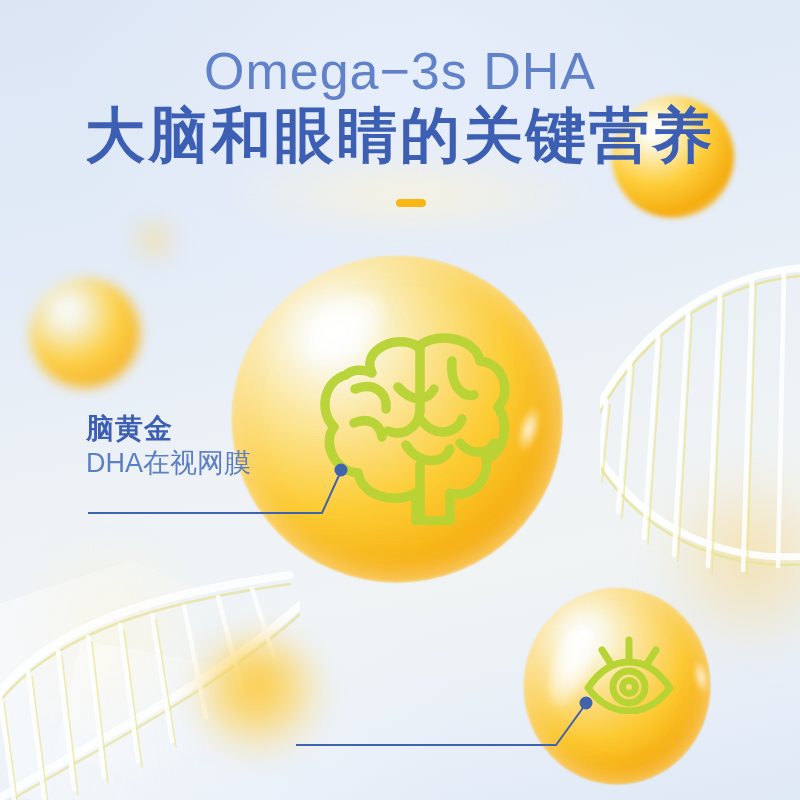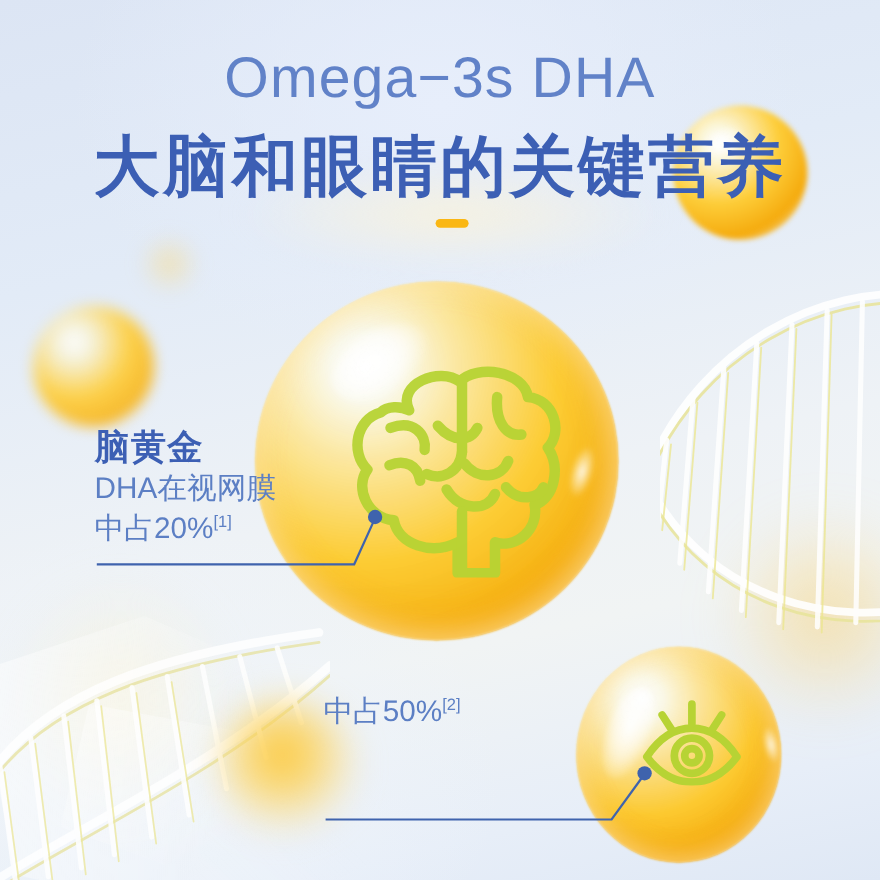--- a/index.html
+++ b/index.html
@@ -137,34 +137,35 @@
   }
 
   
   .headline{position:absolute;left:0;top:0;width:800px;text-align:center;}
   .title-en{
     margin-top:44px;
     font-size:52px;line-height:1.04;letter-spacing:1px;
     color:#6182c8;font-weight:400;
   }
   .title-cn{
-    margin-top:22px;
+    margin-top:6px;
     font-size:60px;line-height:1.06;letter-spacing:3px;
     color:#3c5fb4;font-weight:700;
   }
   .accent-dash{
     position:absolute;left:396px;top:199px;width:30px;height:8px;border-radius:4px;
     background:#fab713;
   }
 
   
   .callout{position:absolute;}
   .co-title{
-    font-size:32px;font-weight:700;color:#3c5fb4;letter-spacing:1px;
+    font-size:28px;font-weight:700;color:#3c5fb4;letter-spacing:1px;
     line-height:1.18;
+    margin-top:24px;
   }
   .co-line{
     font-size:27px;font-weight:400;color:#5c7fc4;letter-spacing:0px;
     line-height:1.36;white-space:nowrap;
   }
   .sup{font-size:15px;vertical-align:super;}
 
   .callout-brain{left:86px;top:388px;}
   .callout-eye{left:294px;top:628px;}
 
@@ -313,20 +314,18 @@
 
     <g stroke="#3f63ad" stroke-width="2" fill="none">
       <path d="M296 745 L 556 745 L 585 705"></path>
     </g>
     <circle cx="586" cy="703" r="6.5" fill="#3f63ad"></circle>
   </svg>
 
   <div class="callout callout-brain">
     <div class="co-title">脑黄金</div>
     <div class="co-line">DHA在视网膜</div>
-    <div class="co-line"><span>中占</span><span>20%</span><span class="sup">[1]</span></div>
   </div>
 
   <div class="callout callout-eye">
-    <div class="co-line"><span>中占</span><span>50%</span><span class="sup">[2]</span></div>
   </div>
 
 </div>
 
 </body></html>

